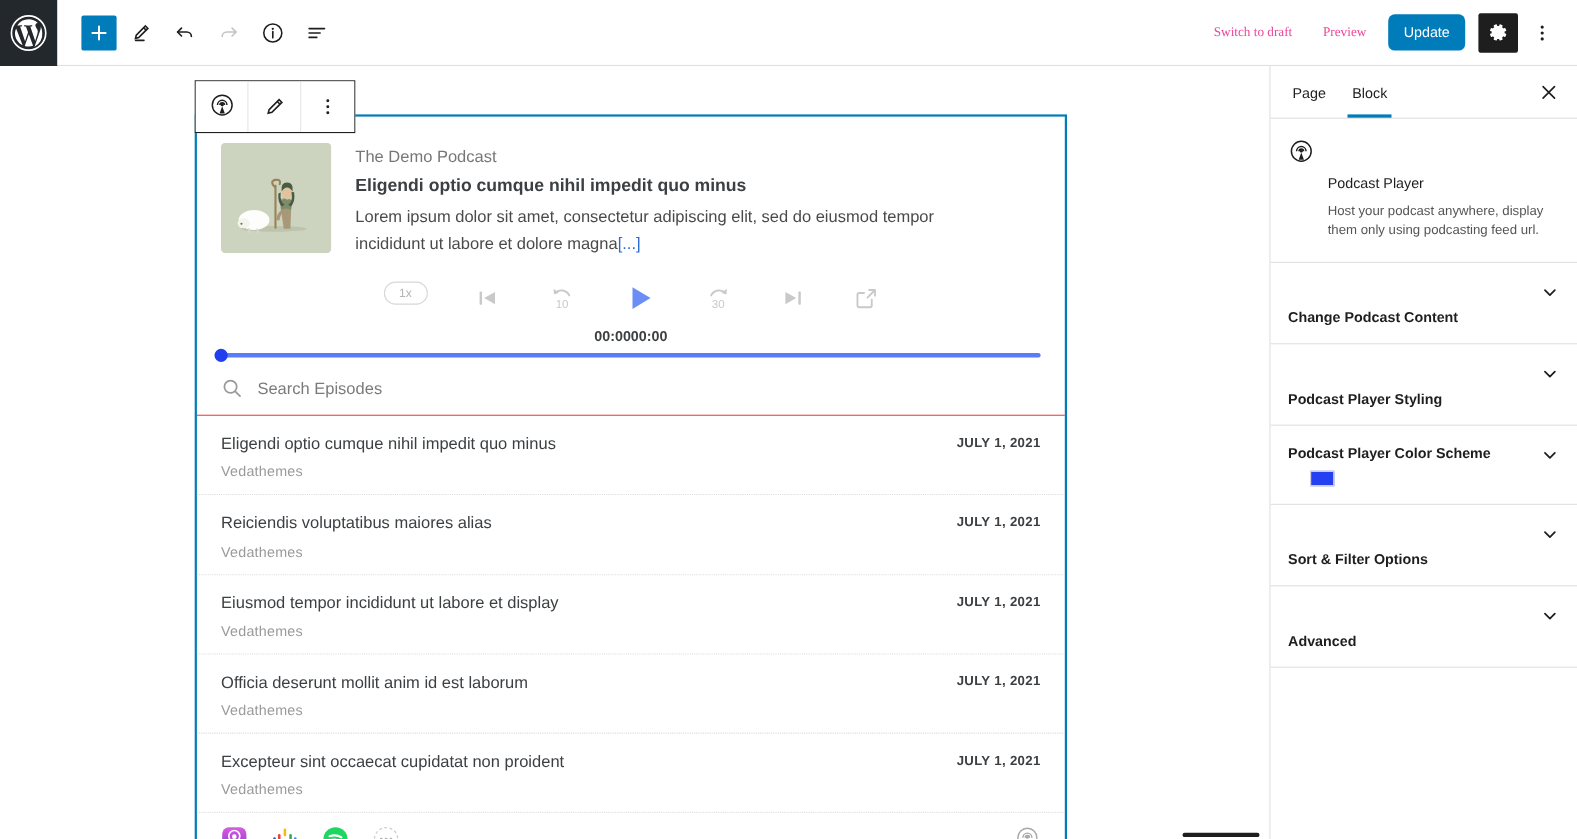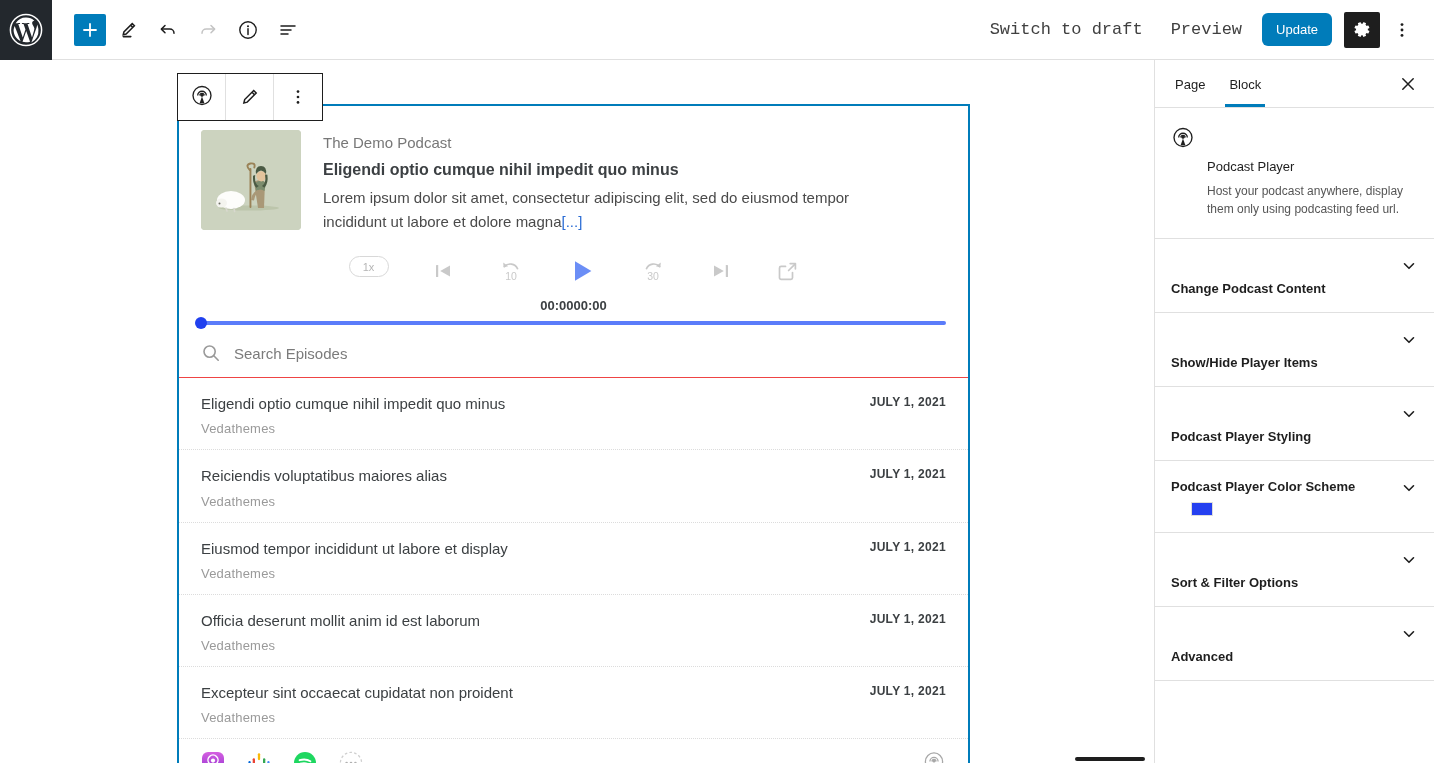--- a/index.html
+++ b/index.html
@@ -27,22 +27,22 @@
     width: 36px; height: 36px; border-radius: 2px; background: none; border: none;
     display: flex; align-items: center; justify-content: center; cursor: pointer;
     color: #1e1e1e;
   }
   .tb-btn.primary { background: #007cba; color: #fff; width: 32px; height: 32px; border-radius: 2px;}
   .tb-btn.disabled { color: #c4c4c4; }
   .tb-right {
     margin-left: auto; display: flex; align-items: center; gap: 4px; padding-right: 14px;
   }
   .link-btn {
-    background: none; border: none; color: #404040; font-size: 17px;
-    font-family: Liberation Mono, monospace; font-weight: 500;
+    background: none; border: none; color: #ec4899; font-size: 12px;
+    font-family: Liberation Serif, serif; font-weight: 500;
     padding: 6px 12px; cursor: pointer; white-space: nowrap;
   }
   .update-btn {
     background: #007cba; color: #fff; border: none; border-radius: 6px;
     font-size: 13px; font-weight: 500; padding: 9px 14px; cursor: pointer;
     font-family: "Liberation Sans", sans-serif; margin-left: 4px;
   }
   .gear-btn {
     width: 36px; height: 36px; background: #1e1e1e; color: #fff; border: none;
     border-radius: 2px; margin-left: 8px; cursor: pointer;
@@ -497,26 +497,20 @@
     </div>
   </div>
 
   <div class="sb-panel">
     <span class="sb-panel-label">Change Podcast Content</span>
     <svg class="chev" width="18" height="18" viewBox="0 0 18 18">
         <path d="M4.5 6.8L9 11.3l4.5-4.5" fill="none" stroke="#1e1e1e" stroke-width="1.6" stroke-linecap="round" stroke-linejoin="round"></path>
       </svg>
   </div>
   <div class="sb-panel">
-    <span class="sb-panel-label">Show/Hide Player Items</span>
-    <svg class="chev" width="18" height="18" viewBox="0 0 18 18">
-        <path d="M4.5 6.8L9 11.3l4.5-4.5" fill="none" stroke="#1e1e1e" stroke-width="1.6" stroke-linecap="round" stroke-linejoin="round"></path>
-      </svg>
-  </div>
-  <div class="sb-panel">
     <span class="sb-panel-label">Podcast Player Styling</span>
     <svg class="chev" width="18" height="18" viewBox="0 0 18 18">
         <path d="M4.5 6.8L9 11.3l4.5-4.5" fill="none" stroke="#1e1e1e" stroke-width="1.6" stroke-linecap="round" stroke-linejoin="round"></path>
       </svg>
   </div>
   <div class="sb-panel">
     <div>
       <span class="sb-panel-label">Podcast Player Color Scheme</span>
       <div class="sb-swatch" style="background: rgb(37, 64, 240);"></div>
     </div>

